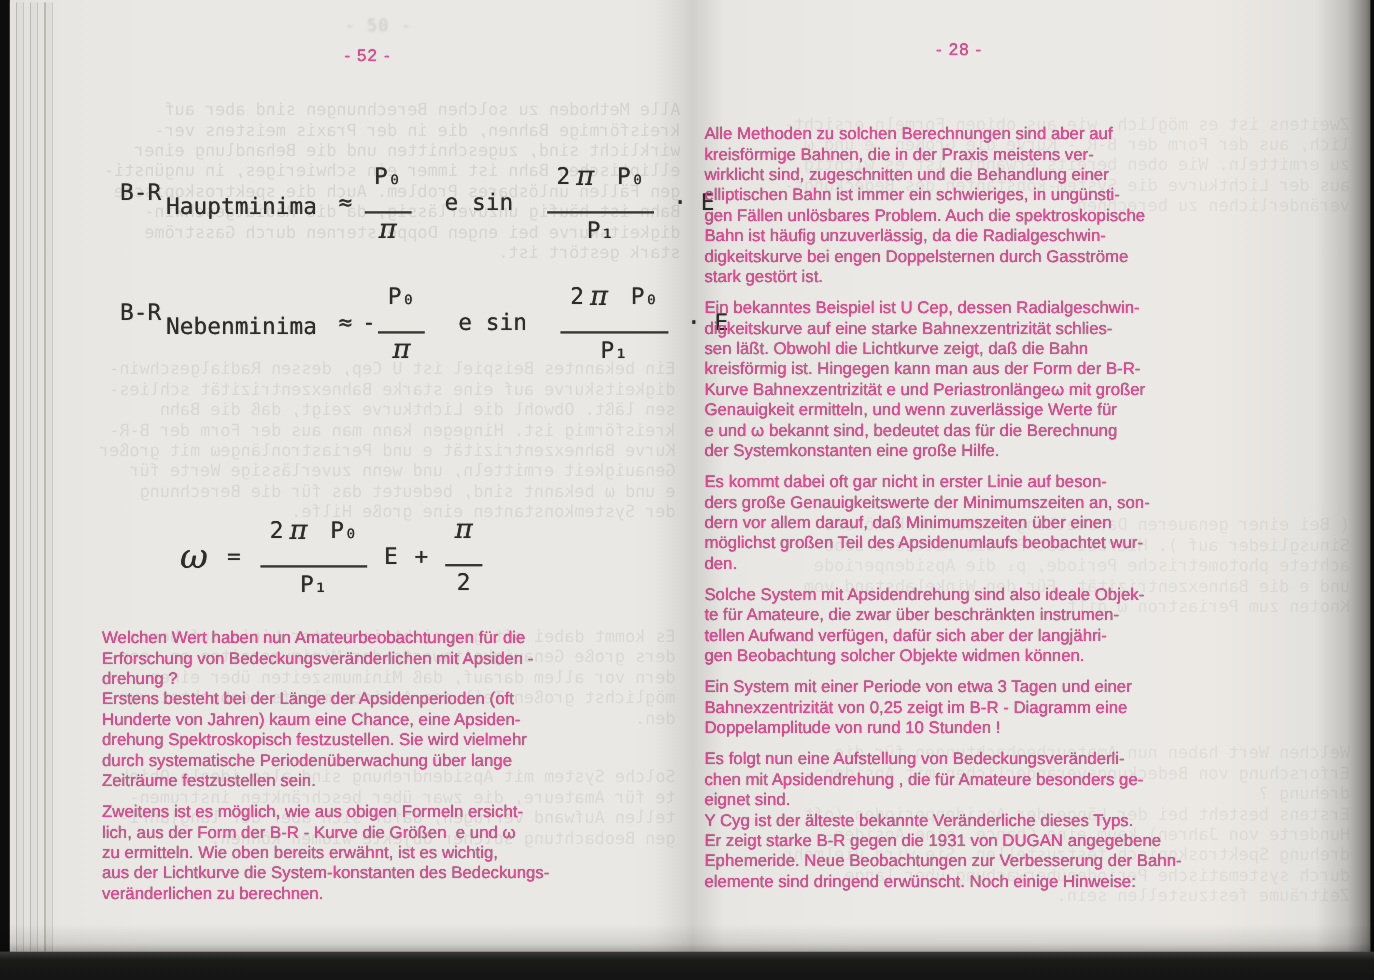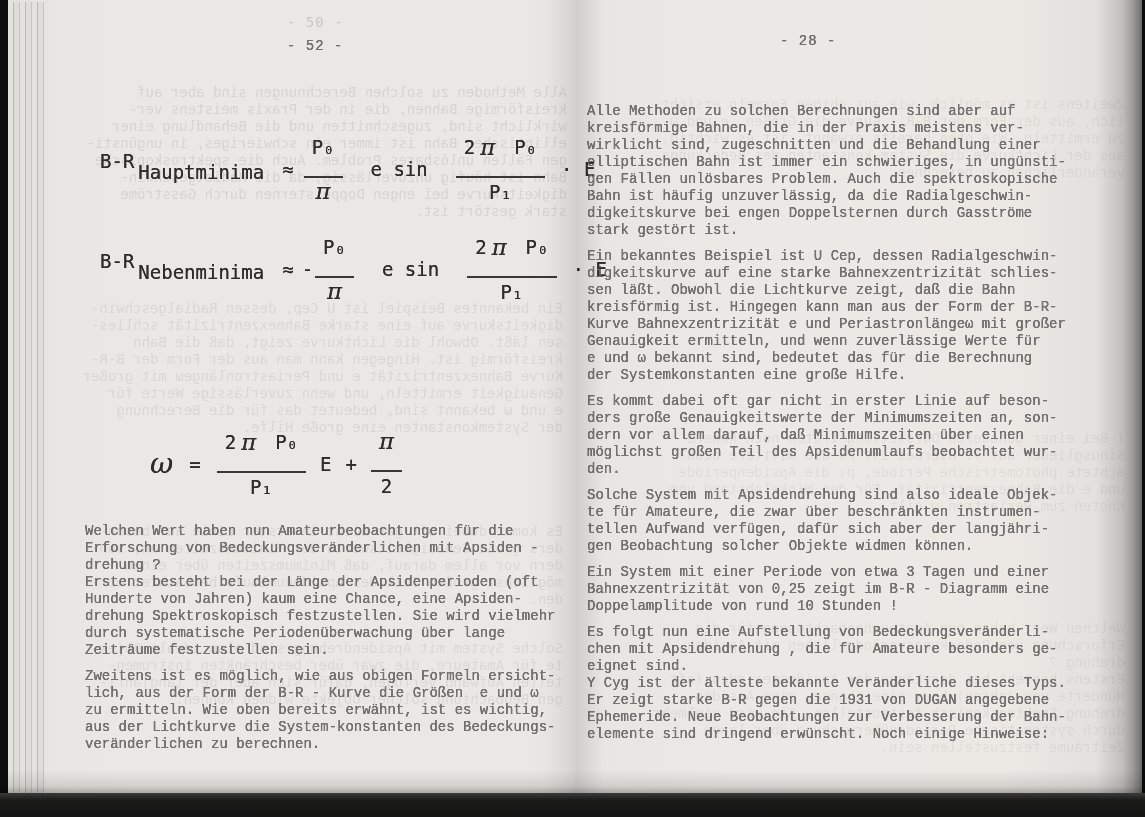--- a/index.html
+++ b/index.html
@@ -24,22 +24,22 @@
   .right-shadow { position:absolute; left:1095px; top:0; width:50px; height:795px;
             background:linear-gradient(90deg,rgba(0,0,0,0) 0,rgba(0,0,0,.10) 55%,rgba(0,0,0,.35) 88%,rgba(0,0,0,.55) 100%); }
   .bottom-soft { position:absolute; left:0; top:770px; width:1145px; height:23px;
             background:linear-gradient(180deg,rgba(0,0,0,0) 0,rgba(0,0,0,.10) 70%,rgba(0,0,0,.28) 100%); }
   .bottom-band { position:absolute; left:0; top:793px; width:1145px; height:24px;
             background:linear-gradient(180deg,#3a3a38 0,#1a1a19 30%,#141414 100%); }
 
   
   .para, .pagenum, .intro {
       position:absolute; white-space:pre-wrap;
-      font-family:Liberation Mono, monospace;
-      font-size:14px; line-height:17px; color:#737373;
+      font-family:Liberation Sans, sans-serif;
+      font-size:14px; line-height:17px; color:#ec4899;
       text-shadow:0 0 .6px rgba(46,44,41,.9);
   }
   .pagenum { letter-spacing:1px; }
 
   
   .formula { position:absolute; display:flex; align-items:center;
       font-family:"DejaVu Sans Mono", monospace; font-size:19px; color:#2e2c29;
       text-shadow:0 0 .6px rgba(46,44,41,.9); }
   .flab { display:inline-block; margin-right:10px; }
   .flab .fsup { position:relative; top:-8px; margin-right:4px; }

